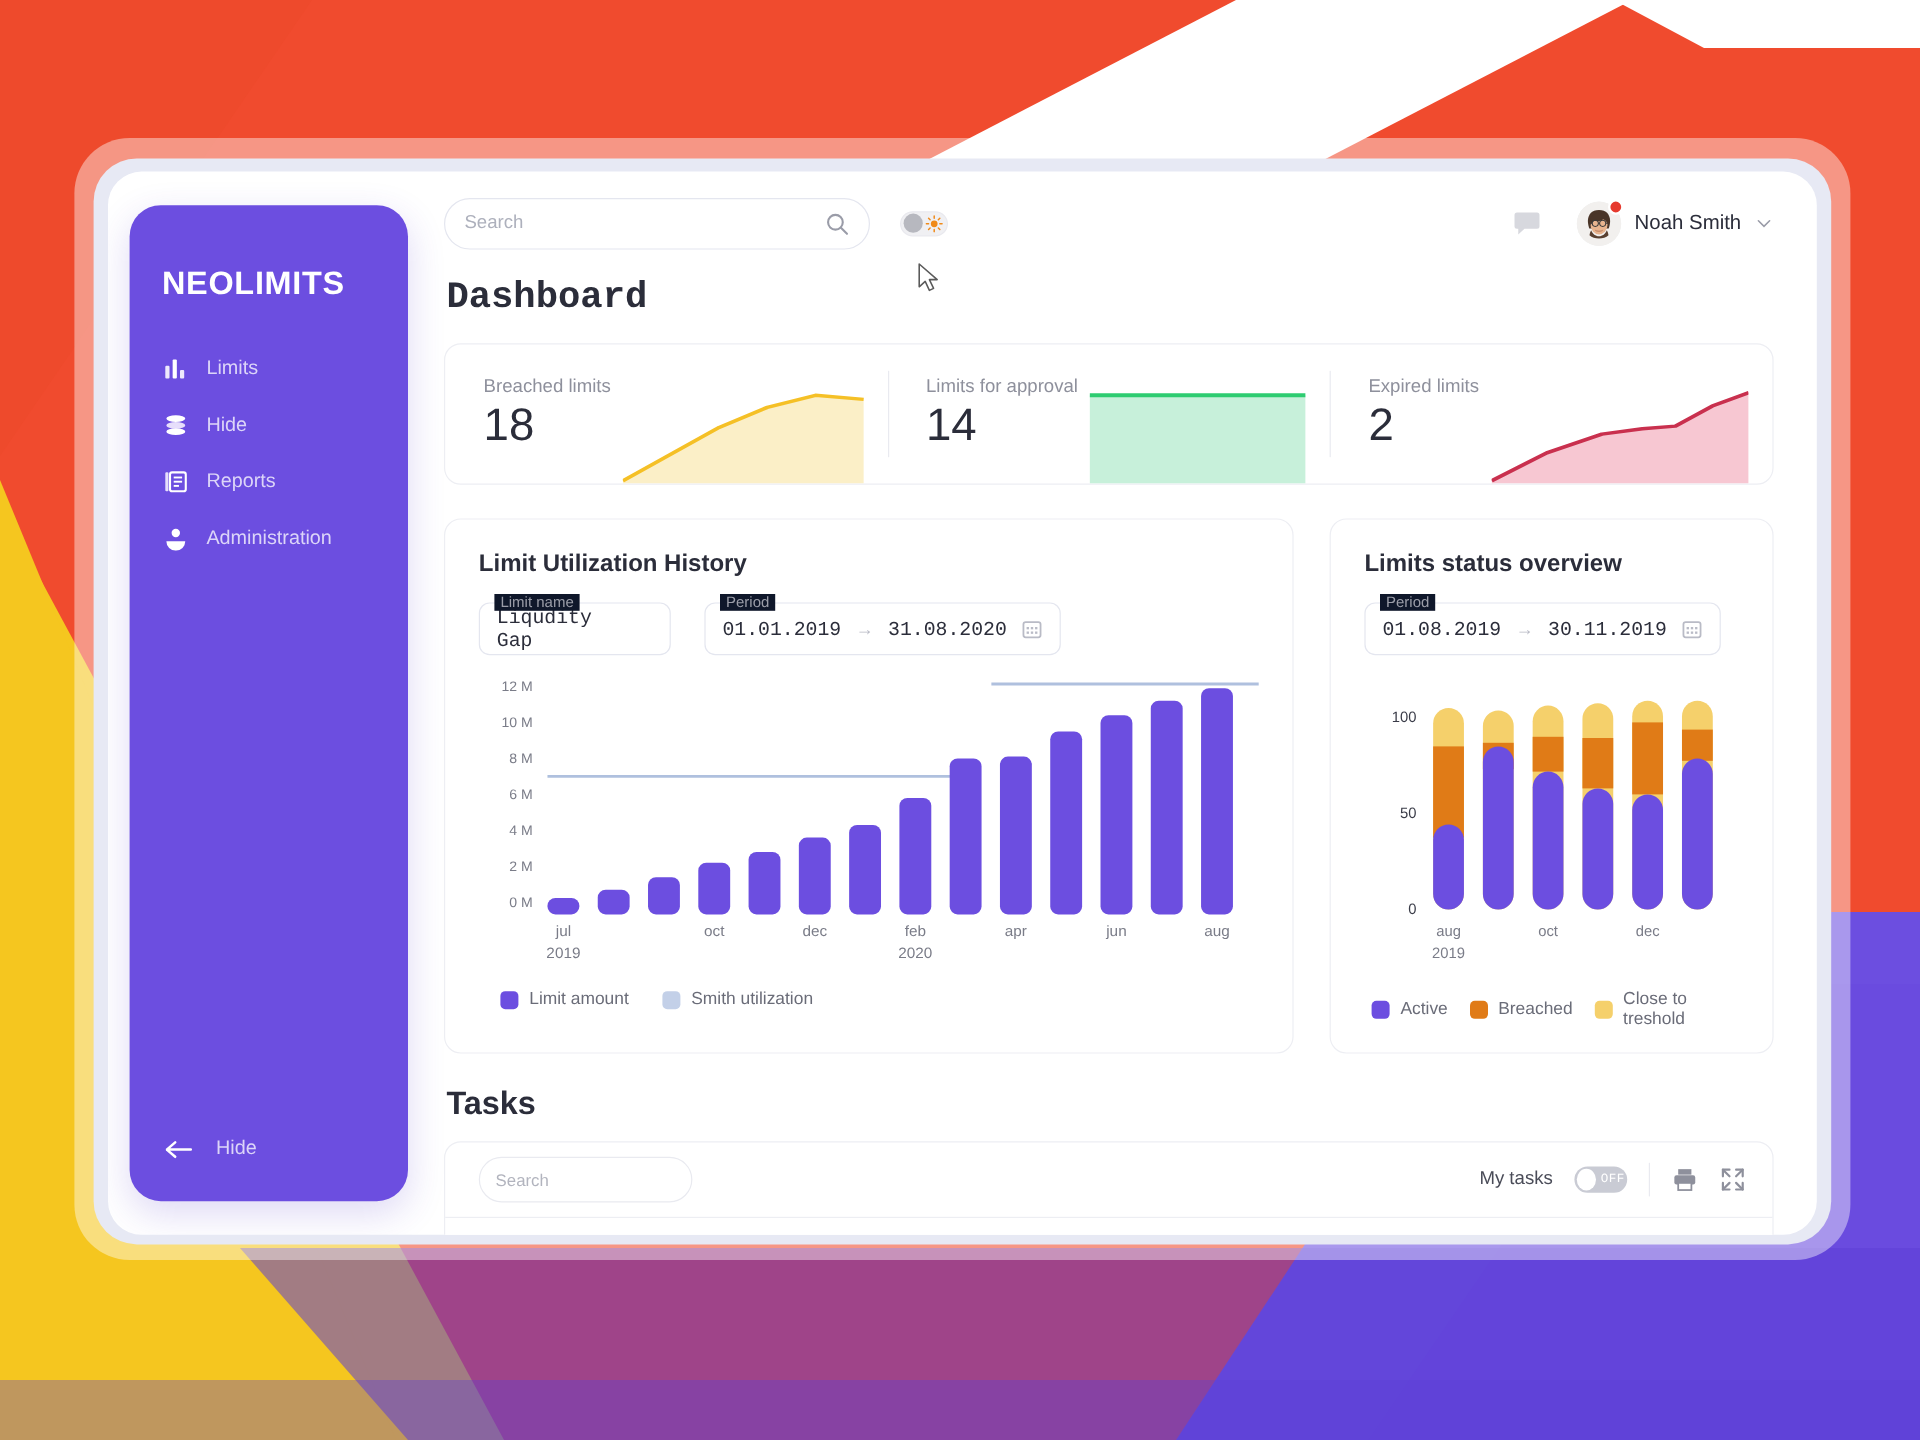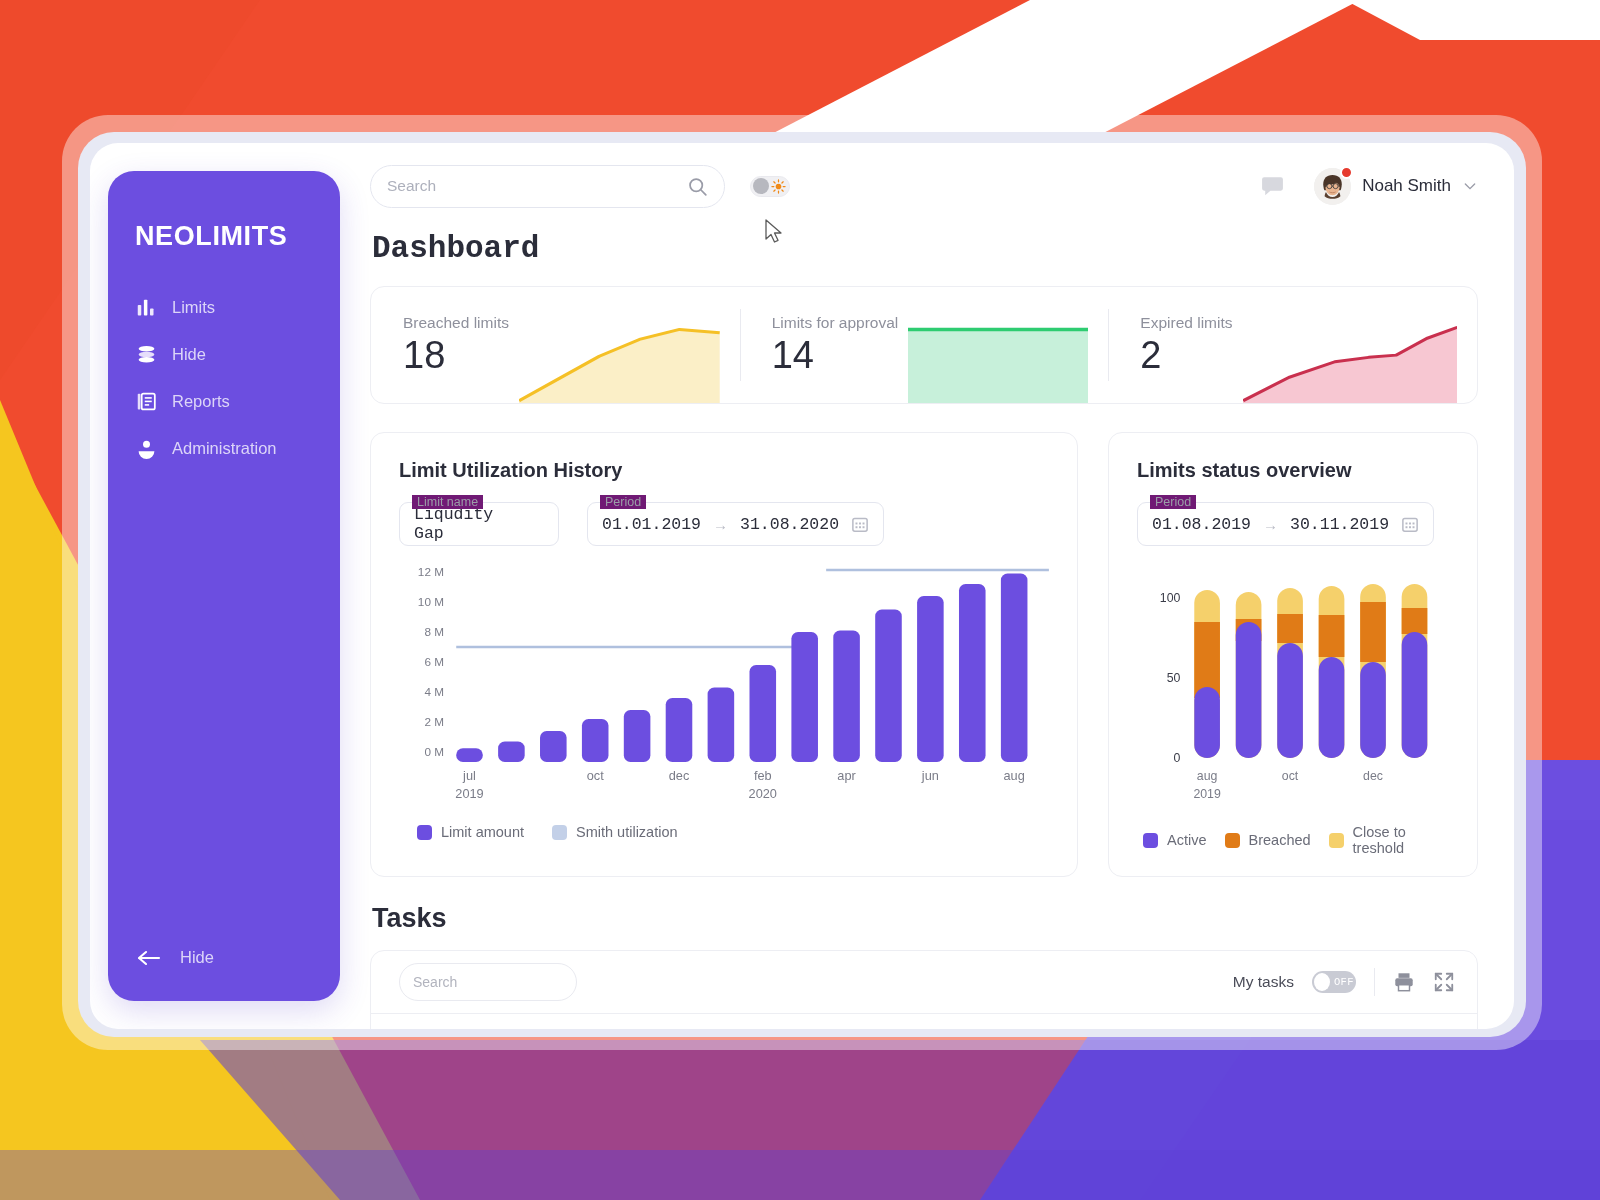--- a/index.html
+++ b/index.html
@@ -151,21 +151,21 @@
 
   .ctrl-row { display: flex; gap: 28px; margin-top: 20px; }
   .field {
     position: relative; height: 44px;
     border: 1px solid #E4E6EF; border-radius: 9px;
     display: flex; align-items: center; padding: 0 14px;
     cursor: pointer; background: #fff;
   }
   .field-legend {
     position: absolute; top: -8px; left: 12px;
-    background: #701a75; padding: 0 5px;
+    background: #0f172a; padding: 0 5px;
     font-size: 12.5px; color: #9B9DA8;
   }
   .field-val { font-size: 16.5px; color: #2B2D3A; font-family: Liberation Mono, monospace; }
   .arrow-sep { margin: 0 12px; color: #B9BBC6; font-size: 15px; }
   .chev { margin-left: auto; padding-left: 18px; }
   .cal-ico { margin-left: 12px; width: 18px; height: 18px; }
 
   
   .plot { margin-top: 16px; }
   .legend { display: flex; gap: 28px; align-items: center; margin-top: 10px; padding-left: 18px; }

